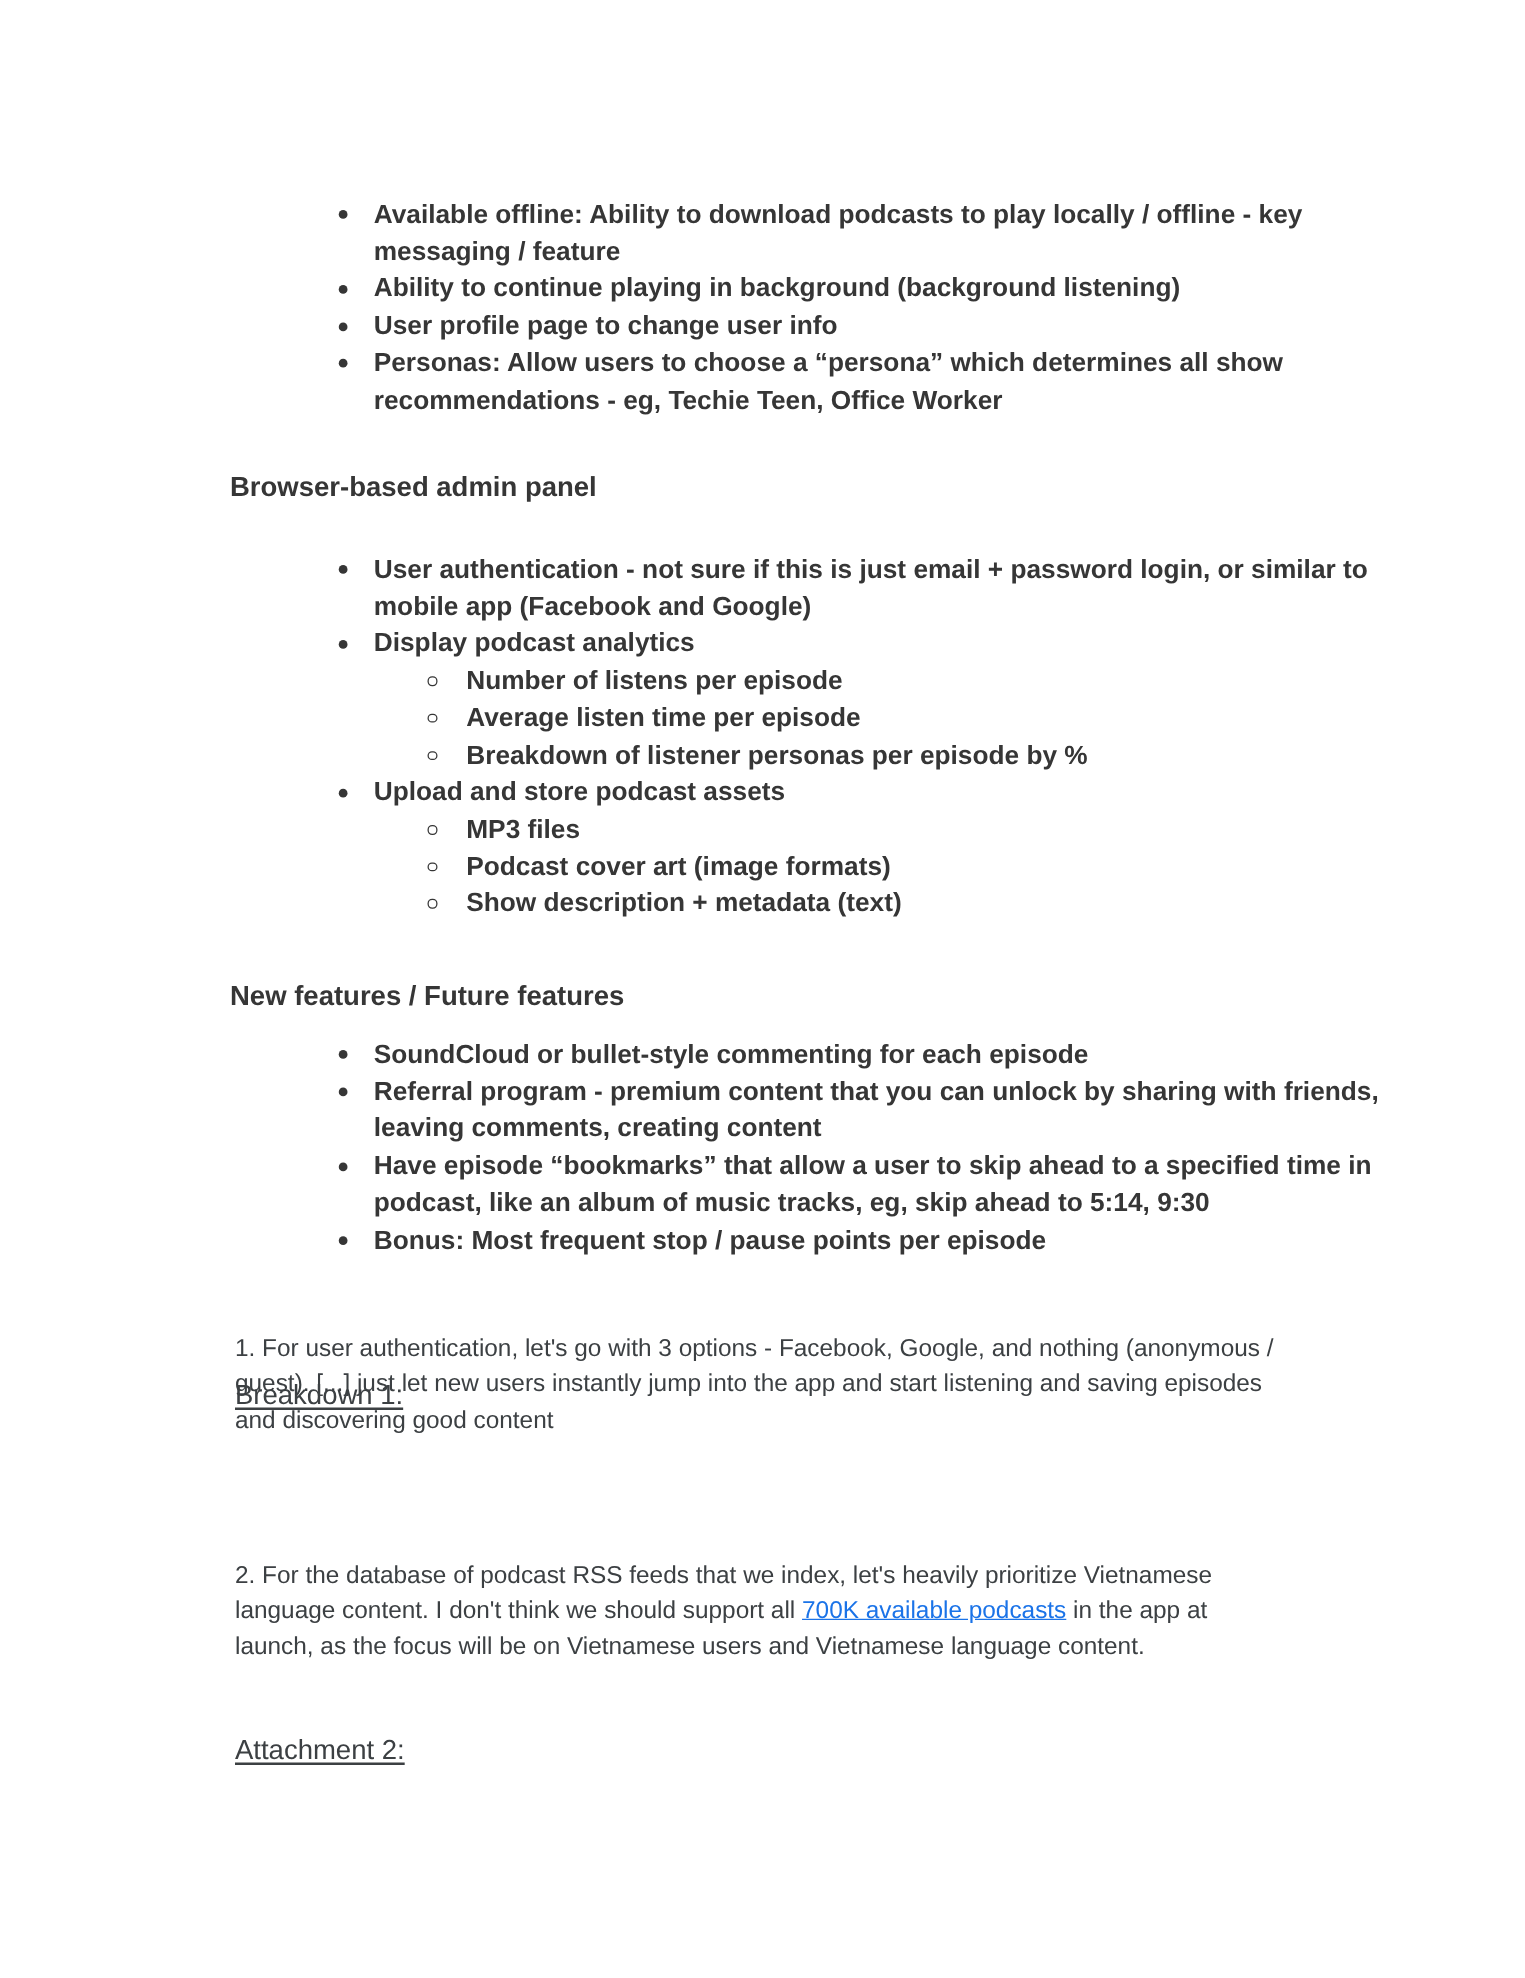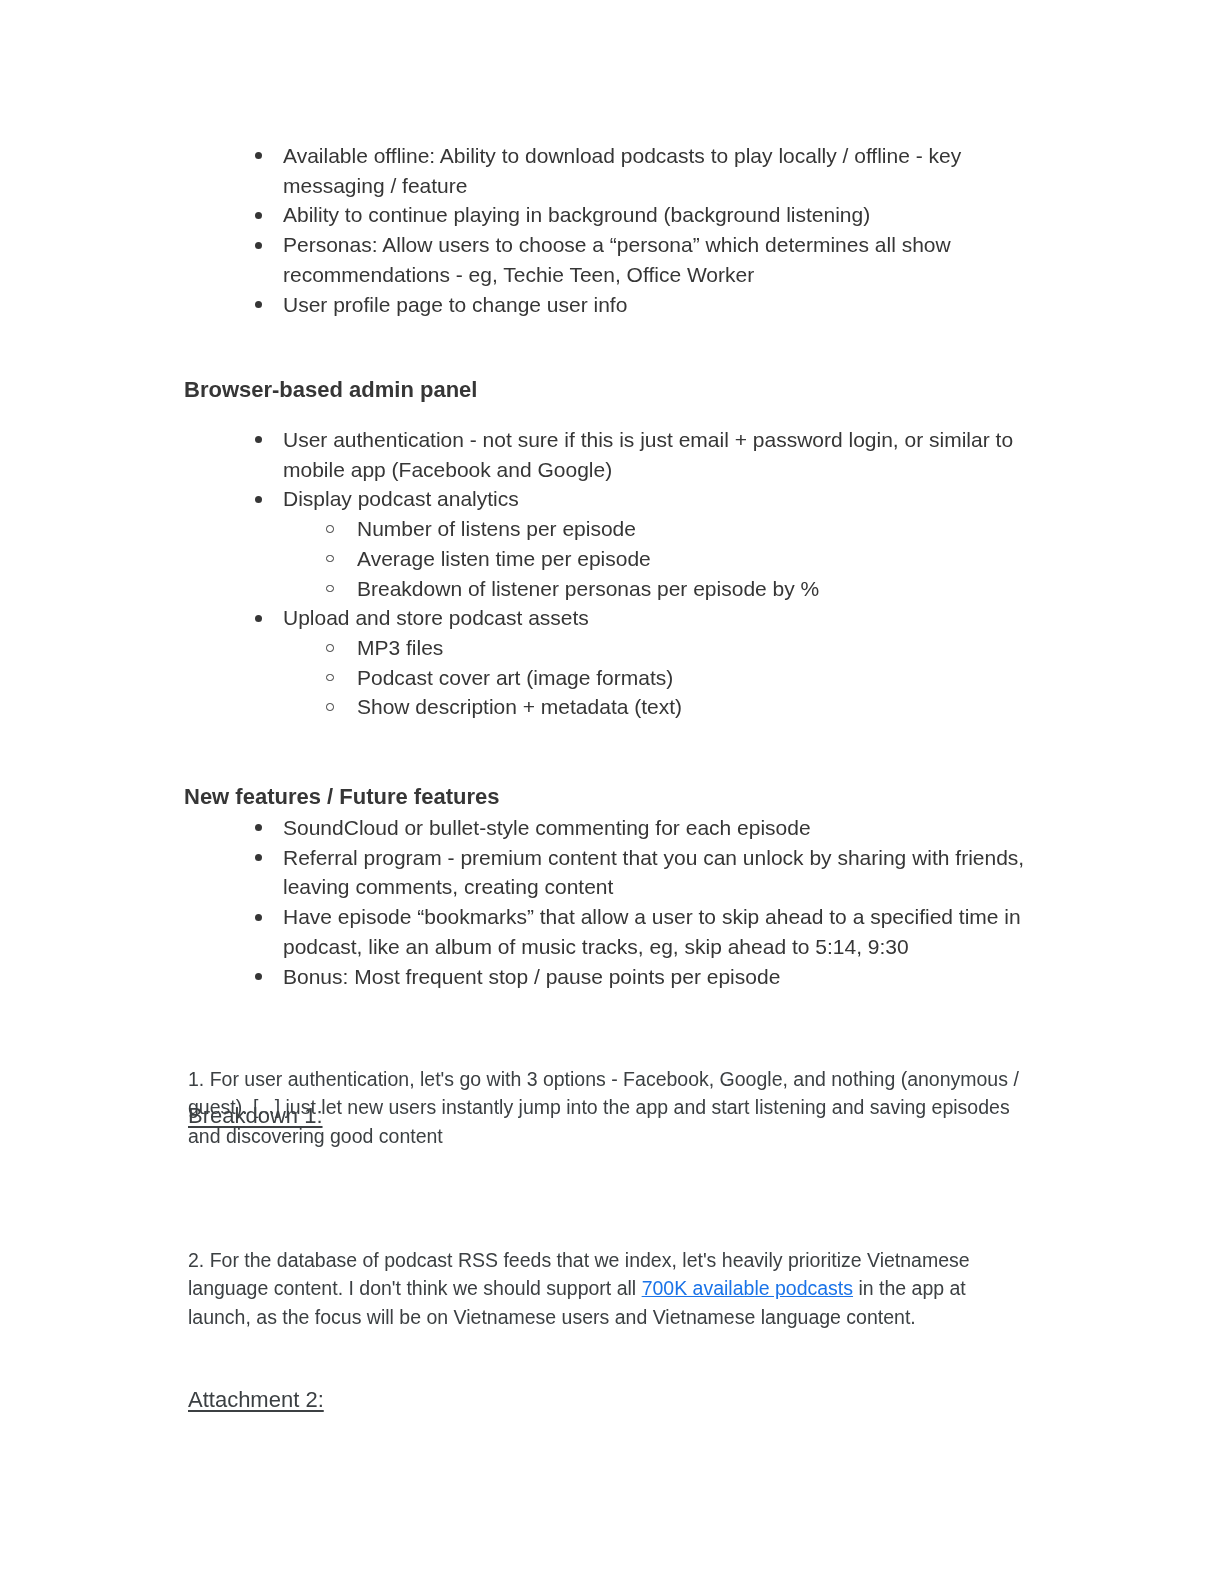--- a/index.html
+++ b/index.html
@@ -15,23 +15,24 @@
   .heading{
     left:184px;
     margin:0;
     font-size:22px;
     line-height:30px;
     font-weight:bold;
     color:var(--text,#363636);
   }
   ul.bullets{
     list-style:none;
-    margin:0;
+    margin:16px;
     padding:0;
     width:920px;
+    font-weight:bold;
   }
   ul.bullets li{
     position:relative;
     font-size:21px;
     line-height:29.7px;
     color:var(--text,#363636);
   }
   li.l1{padding-left:95px;}
   li.l2{padding-left:169px;}
   .txt{white-space:pre-line;}
@@ -78,26 +79,26 @@
       <span class="marker dot"></span>
       <span class="txt">Available offline: Ability to download podcasts to play locally / offline - key
 messaging / feature</span>
     </li>
     <li class="l1">
       <span class="marker dot"></span>
       <span class="txt">Ability to continue playing in background (background listening)</span>
     </li>
     <li class="l1">
       <span class="marker dot"></span>
-      <span class="txt">Personas: Allow users to choose a “persona” which determines all show
-recommendations - eg, Techie Teen, Office Worker</span>
+      <span class="txt">User profile page to change user info</span>
     </li>
     <li class="l1">
       <span class="marker dot"></span>
-      <span class="txt">User profile page to change user info</span>
+      <span class="txt">Personas: Allow users to choose a “persona” which determines all show
+recommendations - eg, Techie Teen, Office Worker</span>
     </li>
   </ul>
 
   <h2 class="blk heading" style="top:375px">Browser-based admin panel</h2>
 
   <ul class="blk bullets" style="top:425px">
     <li class="l1">
       <span class="marker dot"></span>
       <span class="txt">User authentication - not sure if this is just email + password login, or similar to
 mobile app (Facebook and Google)</span>

